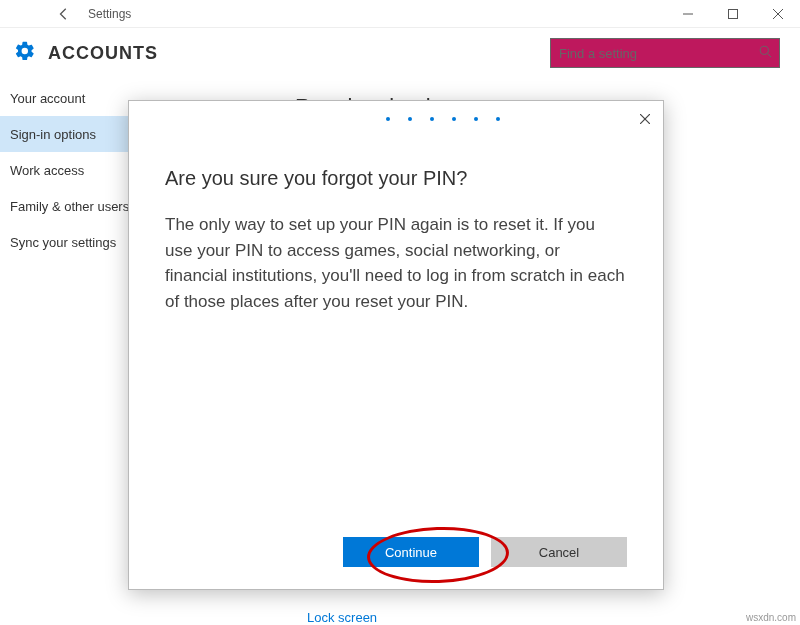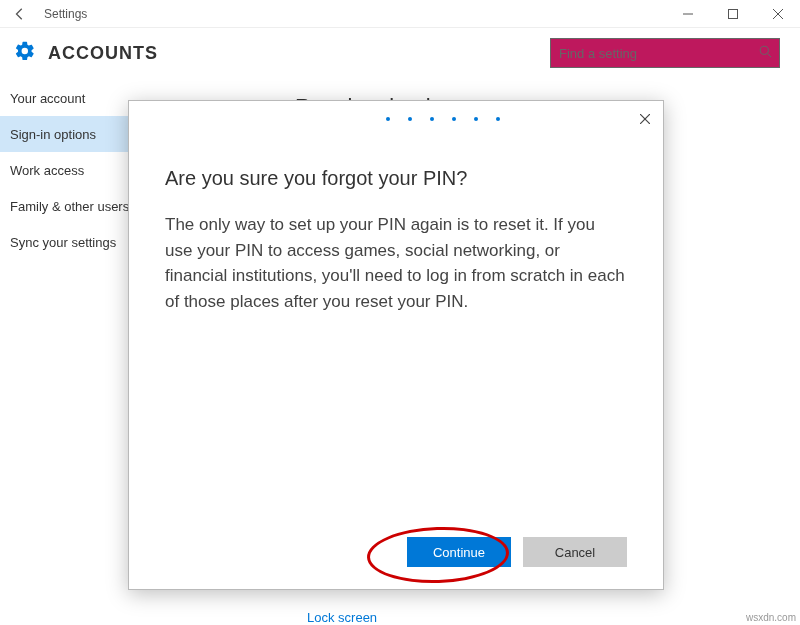--- a/index.html
+++ b/index.html
@@ -1,18 +1,18 @@
 <!DOCTYPE html>
 <html><head>
 <meta charset="utf-8">
 <style>
   * { box-sizing: border-box; }
   html, body { margin:0; padding:0; width:800px; height:625px; font-family:"Segoe UI", Arial, sans-serif; background:#fff; overflow:hidden; }
   
-  .titlebar { height:28px; display:flex; align-items:center; background:#fff; border-bottom:1px solid #eee;}
+  .titlebar { height:28px; display:flex; align-items:center; background:#fff; border-bottom:1px solid #eee;padding-left:44px;}
   .back-btn { width:40px; height:28px; display:flex; align-items:center; justify-content:center; color:#555; font-size:16px;}
   .titlebar-title { font-size:12px; color:#555; padding-left:4px;}
   .win-controls { margin-left:auto; display:flex; }
   .win-btn { width:45px; height:28px; display:flex; align-items:center; justify-content:center; color:#555;}
   .win-btn svg { width:10px; height:10px; stroke:#555; fill:none; }
   
   .header { display:flex; align-items:center; padding:10px 20px 10px 14px; }
   .gear { color:#0078d7; margin-right:12px; }
   .gear svg { width:22px; height:22px; fill:#0078d7; }
   .hdr-title { font-size:18px; font-weight:600; letter-spacing:1px; color:#333;}
@@ -32,21 +32,21 @@
   .watermark { position:absolute; right:4px; bottom:2px; font-size:10px; color:#999;}
   
   .dialog { position:absolute; left:128px; top:100px; width:536px; height:490px; background:#fff; border:1px solid #b9b9b9; box-shadow:0 4px 20px rgba(0,0,0,0.25);}
   .dlg-close { position:absolute; right:8px; top:8px; width:20px; height:20px; display:flex; align-items:center; justify-content:center; color:#444; font-size:12px;}
   .dots { position:absolute; top:16px; left:50%; transform:translateX(-10px); display:flex; gap:18px;}
   .dots span { width:4px; height:4px; background:#0078d7; border-radius:50%; display:block;}
   .dlg-body { padding:66px 36px 0 36px; }
   .dlg-title { font-size:20px; font-weight:400; color:#333; margin-bottom:22px;}
   .dlg-text { font-size:17px; color:#444; line-height:1.5; margin-bottom:18px; max-width:460px;}
   .dlg-buttons { position:absolute; bottom:22px; right:36px; display:flex; gap:12px;}
-  .btn { width:104px; height:30px; border:none; font-size:13px; cursor:pointer;}
+  .btn { width:136px; height:30px; border:none; font-size:13px; cursor:pointer;}
   .btn-primary { background:#0078d7; color:#fff;}
   .btn-secondary { background:#ccc; color:#333;}
   
   .red-ring { position:absolute; bottom:6px; right:154px; width:142px; height:56px; border:3px solid #c00; border-radius:50%; transform:rotate(-2deg); pointer-events:none;} 
 </style>
 </head>
 <body>
 
 <div class="titlebar">
   <div class="back-btn">

